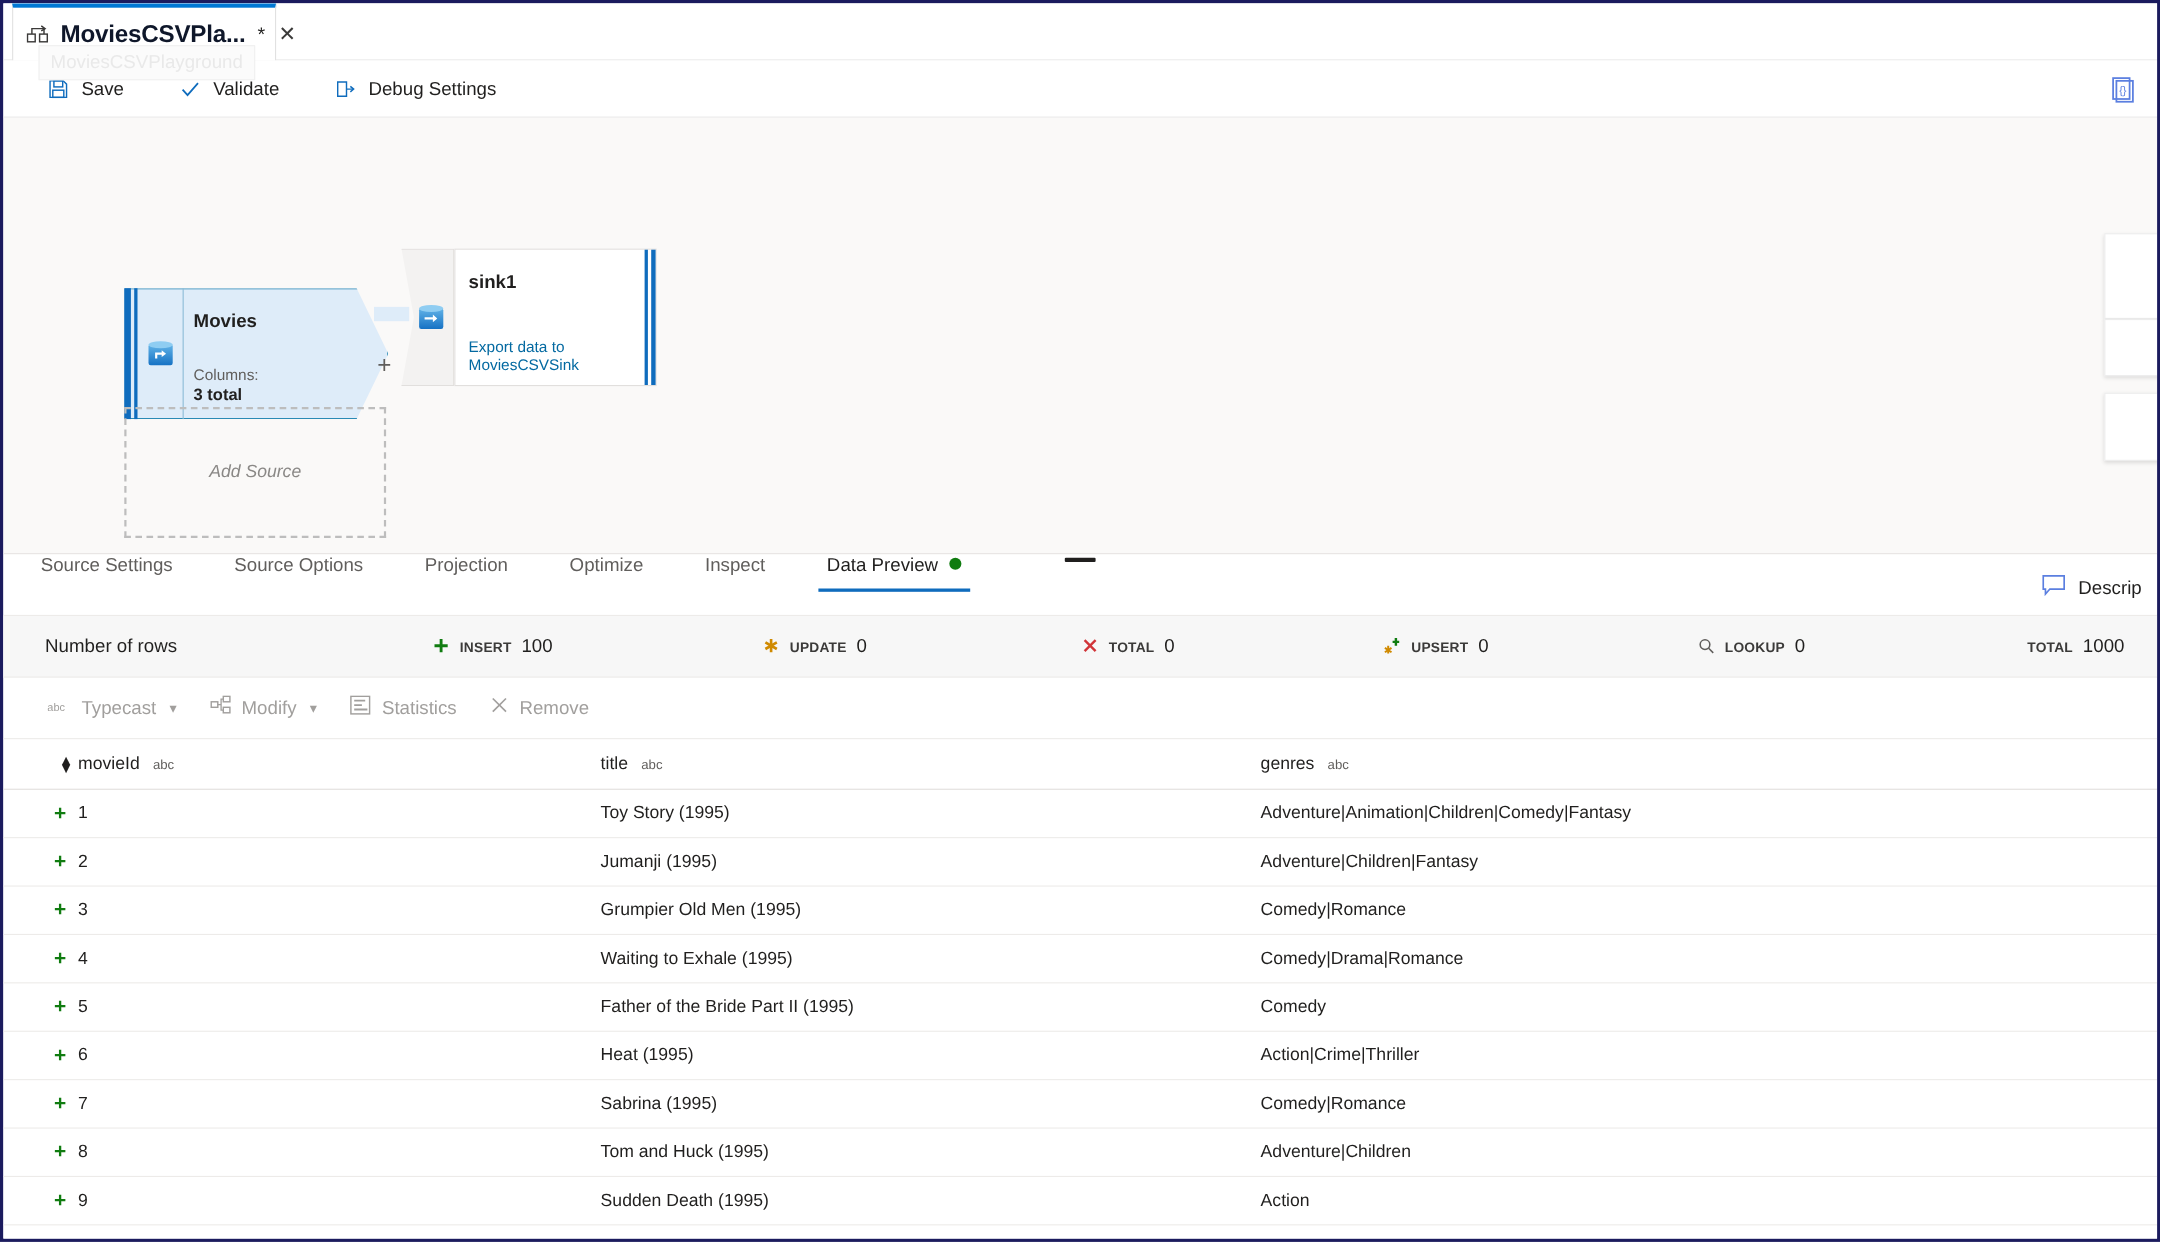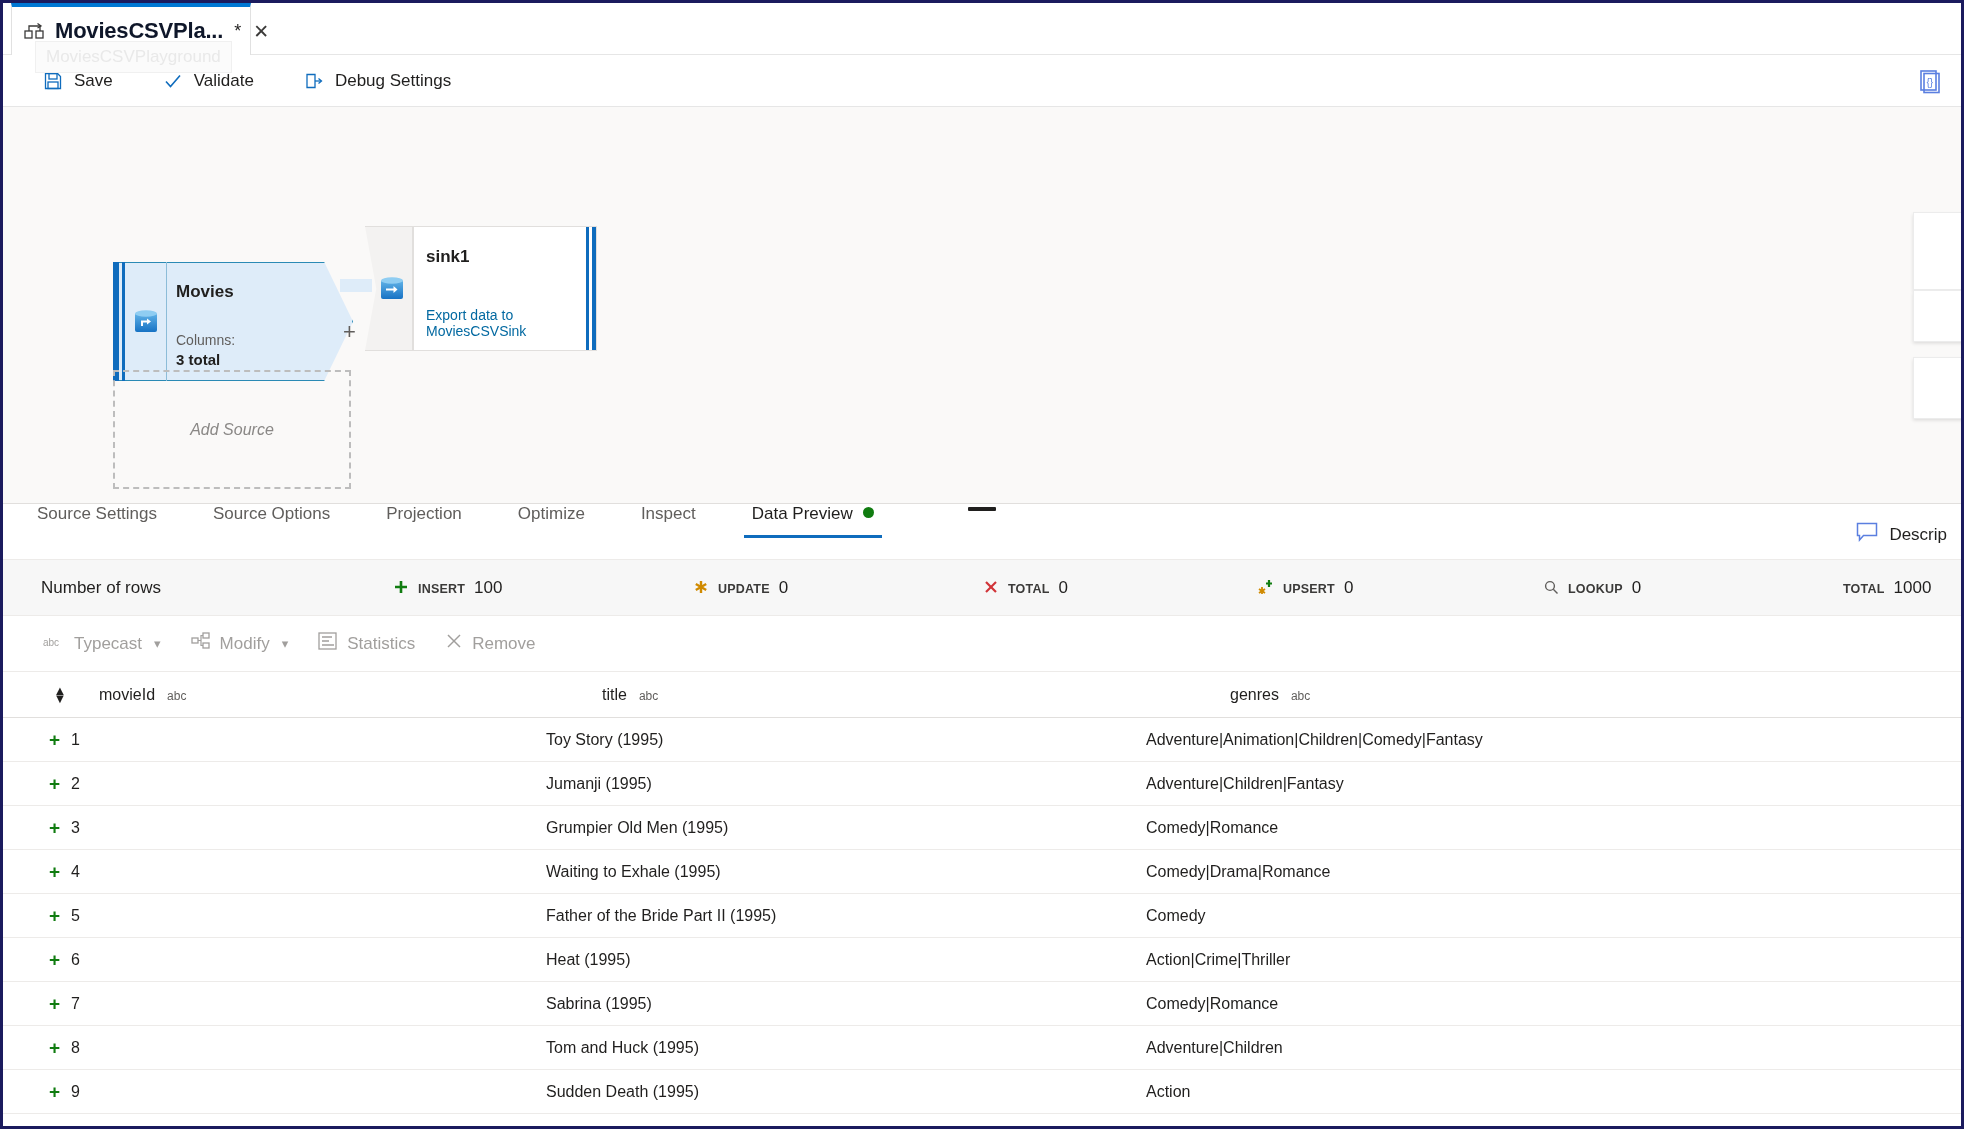--- a/index.html
+++ b/index.html
@@ -300,21 +300,20 @@
   }
   .grid-header { height: 46px; border-bottom: 1px solid #e1dfdd; }
   .c-marker { width: 68px; padding-left: 46px; flex: 0 0 68px; }
   .c-id     { width: 475px; flex: 0 0 475px; }
   .c-title  { width: 600px; flex: 0 0 600px; }
   .c-genres { flex: 1 1 auto; }
   .hcell {
     font-size: 16px; color: #201f1e;
     display: flex; align-items: baseline; gap: 12px;
     cursor: pointer;
-    margin-left: 28px;
   }
   .abc-tag { font-size: 12px; color: #605e5c; }
   .cell { font-size: 16px; color: #201f1e; }
   .ins-plus { color: #107c10; font-size: 19px; font-weight: 700; line-height: 1; }
   .sort-arrows { display: flex; flex-direction: column; align-items: center; line-height: .55; color: #201f1e; font-size: 13px; cursor: pointer; }
 </style>
 </head>
 <body>
 
 <div id="app">

